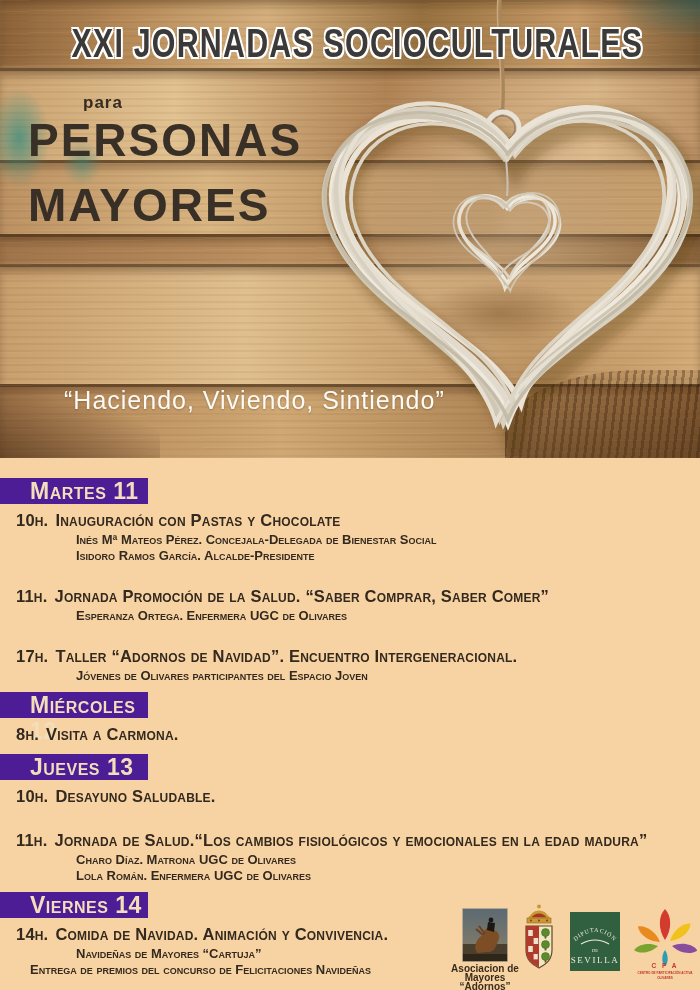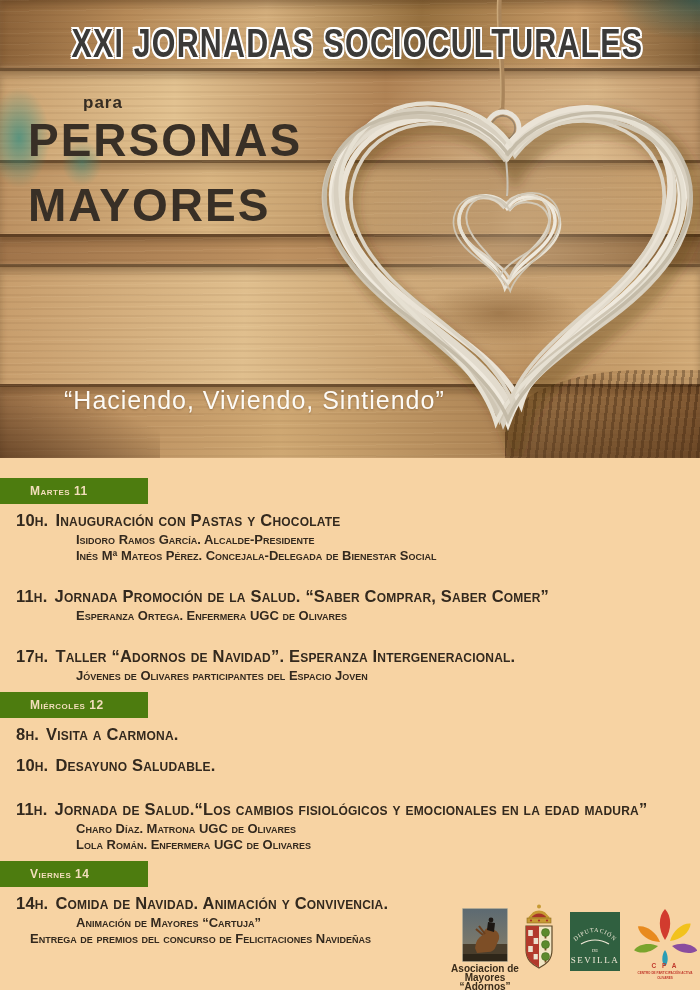--- a/index.html
+++ b/index.html
@@ -36,22 +36,22 @@
     text-shadow:-2px -2px 0 #fff,2px -2px 0 #fff,-2px 2px 0 #fff,2px 2px 0 #fff,-2px 0 0 #fff,2px 0 0 #fff,0 -2px 0 #fff,0 2px 0 #fff;}
   .para{position:absolute;left:83px;top:94px;font-size:17px;font-weight:bold;color:#352c22;letter-spacing:1px;line-height:1;}
   .audience1{position:absolute;left:28px;top:117px;font-size:46px;font-weight:bold;color:#382f26;letter-spacing:2px;line-height:1;}
   .audience2{position:absolute;left:28px;top:182px;font-size:46px;font-weight:bold;color:#382f26;letter-spacing:2px;line-height:1;}
   .quote{position:absolute;left:64px;top:388px;font-size:25px;color:#fdfbf6;letter-spacing:1px;line-height:1;
     text-shadow:0 1px 2px rgba(80,50,20,.35);}
 
   
   .schedule{position:absolute;top:458px;left:0;width:700px;height:532px;background:#f7d3a3;padding-top:20px;box-sizing:border-box;}
   .day{margin-bottom:8px;}
-  .day-box{width:148px;height:26px;line-height:26px;background:#4d7c0f;color:#f3debc;
-    font-weight:bold;font-variant:small-caps;font-size:12px;letter-spacing:.5px;
+  .day-box{width:148px;height:26px;line-height:26px;background:#4c1d95;color:#f3debc;
+    font-weight:bold;font-variant:small-caps;font-size:23px;letter-spacing:.5px;
     padding-left:30px;box-sizing:border-box;margin-bottom:5px;}
   .event + .event{margin-top:21px;}
   .event-line{padding-left:16px;font-weight:bold;font-variant:small-caps;font-size:16.5px;
     line-height:23px;color:#33291e;white-space:nowrap;letter-spacing:.2px;}
   .event-line .time{margin-right:7px;}
   .detail{margin-left:76px;font-weight:bold;font-variant:small-caps;font-size:13px;
     line-height:16px;color:#33291e;white-space:nowrap;}
   .detail.shallow{margin-left:30px;}
 
   
@@ -140,39 +140,39 @@
             <span>Martes 11</span>
           </div>
           <div>
 
               <div class="event">
                 <div class="event-line">
                   <span class="time">10h.</span><span>Inauguración con Pastas y Chocolate</span>
                 </div>
                 <div>
 
+                    <div class="detail">Inés Mª Mateos Pérez. Concejala-Delegada de Bienestar Social</div>
+
                     <div class="detail">Isidoro Ramos García. Alcalde-Presidente</div>
-
-                    <div class="detail">Inés Mª Mateos Pérez. Concejala-Delegada de Bienestar Social</div>
                   </div>
               </div>
 
               <div class="event">
                 <div class="event-line">
                   <span class="time">11h.</span><span>Jornada Promoción de la Salud. “Saber Comprar, Saber Comer”</span>
                 </div>
                 <div>
 
                     <div class="detail">Esperanza Ortega. Enfermera UGC de Olivares</div>
                   </div>
               </div>
 
               <div class="event">
                 <div class="event-line">
-                  <span class="time">17h.</span><span>Taller “Adornos de Navidad”. Esperanza Intergeneracional.</span>
+                  <span class="time">17h.</span><span>Taller “Adornos de Navidad”. Encuentro Intergeneracional.</span>
                 </div>
                 <div>
 
                     <div class="detail">Jóvenes de Olivares participantes del Espacio Joven</div>
                   </div>
               </div>
             </div>
         </section>
 
         <section class="day">
@@ -186,20 +186,23 @@
                   <span class="time">8h.</span><span>Visita a Carmona.</span>
                 </div>
                 <div>
                   
                 </div>
               </div>
             </div>
         </section>
 
         <section class="day">
+          <div class="day-box">
+            <span>Jueves 13</span>
+          </div>
           <div>
 
               <div class="event">
                 <div class="event-line">
                   <span class="time">10h.</span><span>Desayuno Saludable.</span>
                 </div>
                 <div>
                   
                 </div>
               </div>
@@ -224,21 +227,21 @@
             <span>Viernes 14</span>
           </div>
           <div>
 
               <div class="event">
                 <div class="event-line">
                   <span class="time">14h.</span><span>Comida de Navidad. Animación y Convivencia.</span>
                 </div>
                 <div>
 
-                    <div class="detail">Animación de Mayores “Cartuja”</div>
+                    <div class="detail">Navideñas de Mayores “Cartuja”</div>
 
                     <div class="detail shallow">Entrega de premios del concurso de Felicitaciones Navideñas</div>
                   </div>
               </div>
             </div>
         </section>
       </div>
   </div>
 
   <svg class="logo logo-painting" viewBox="0 0 46 54">

